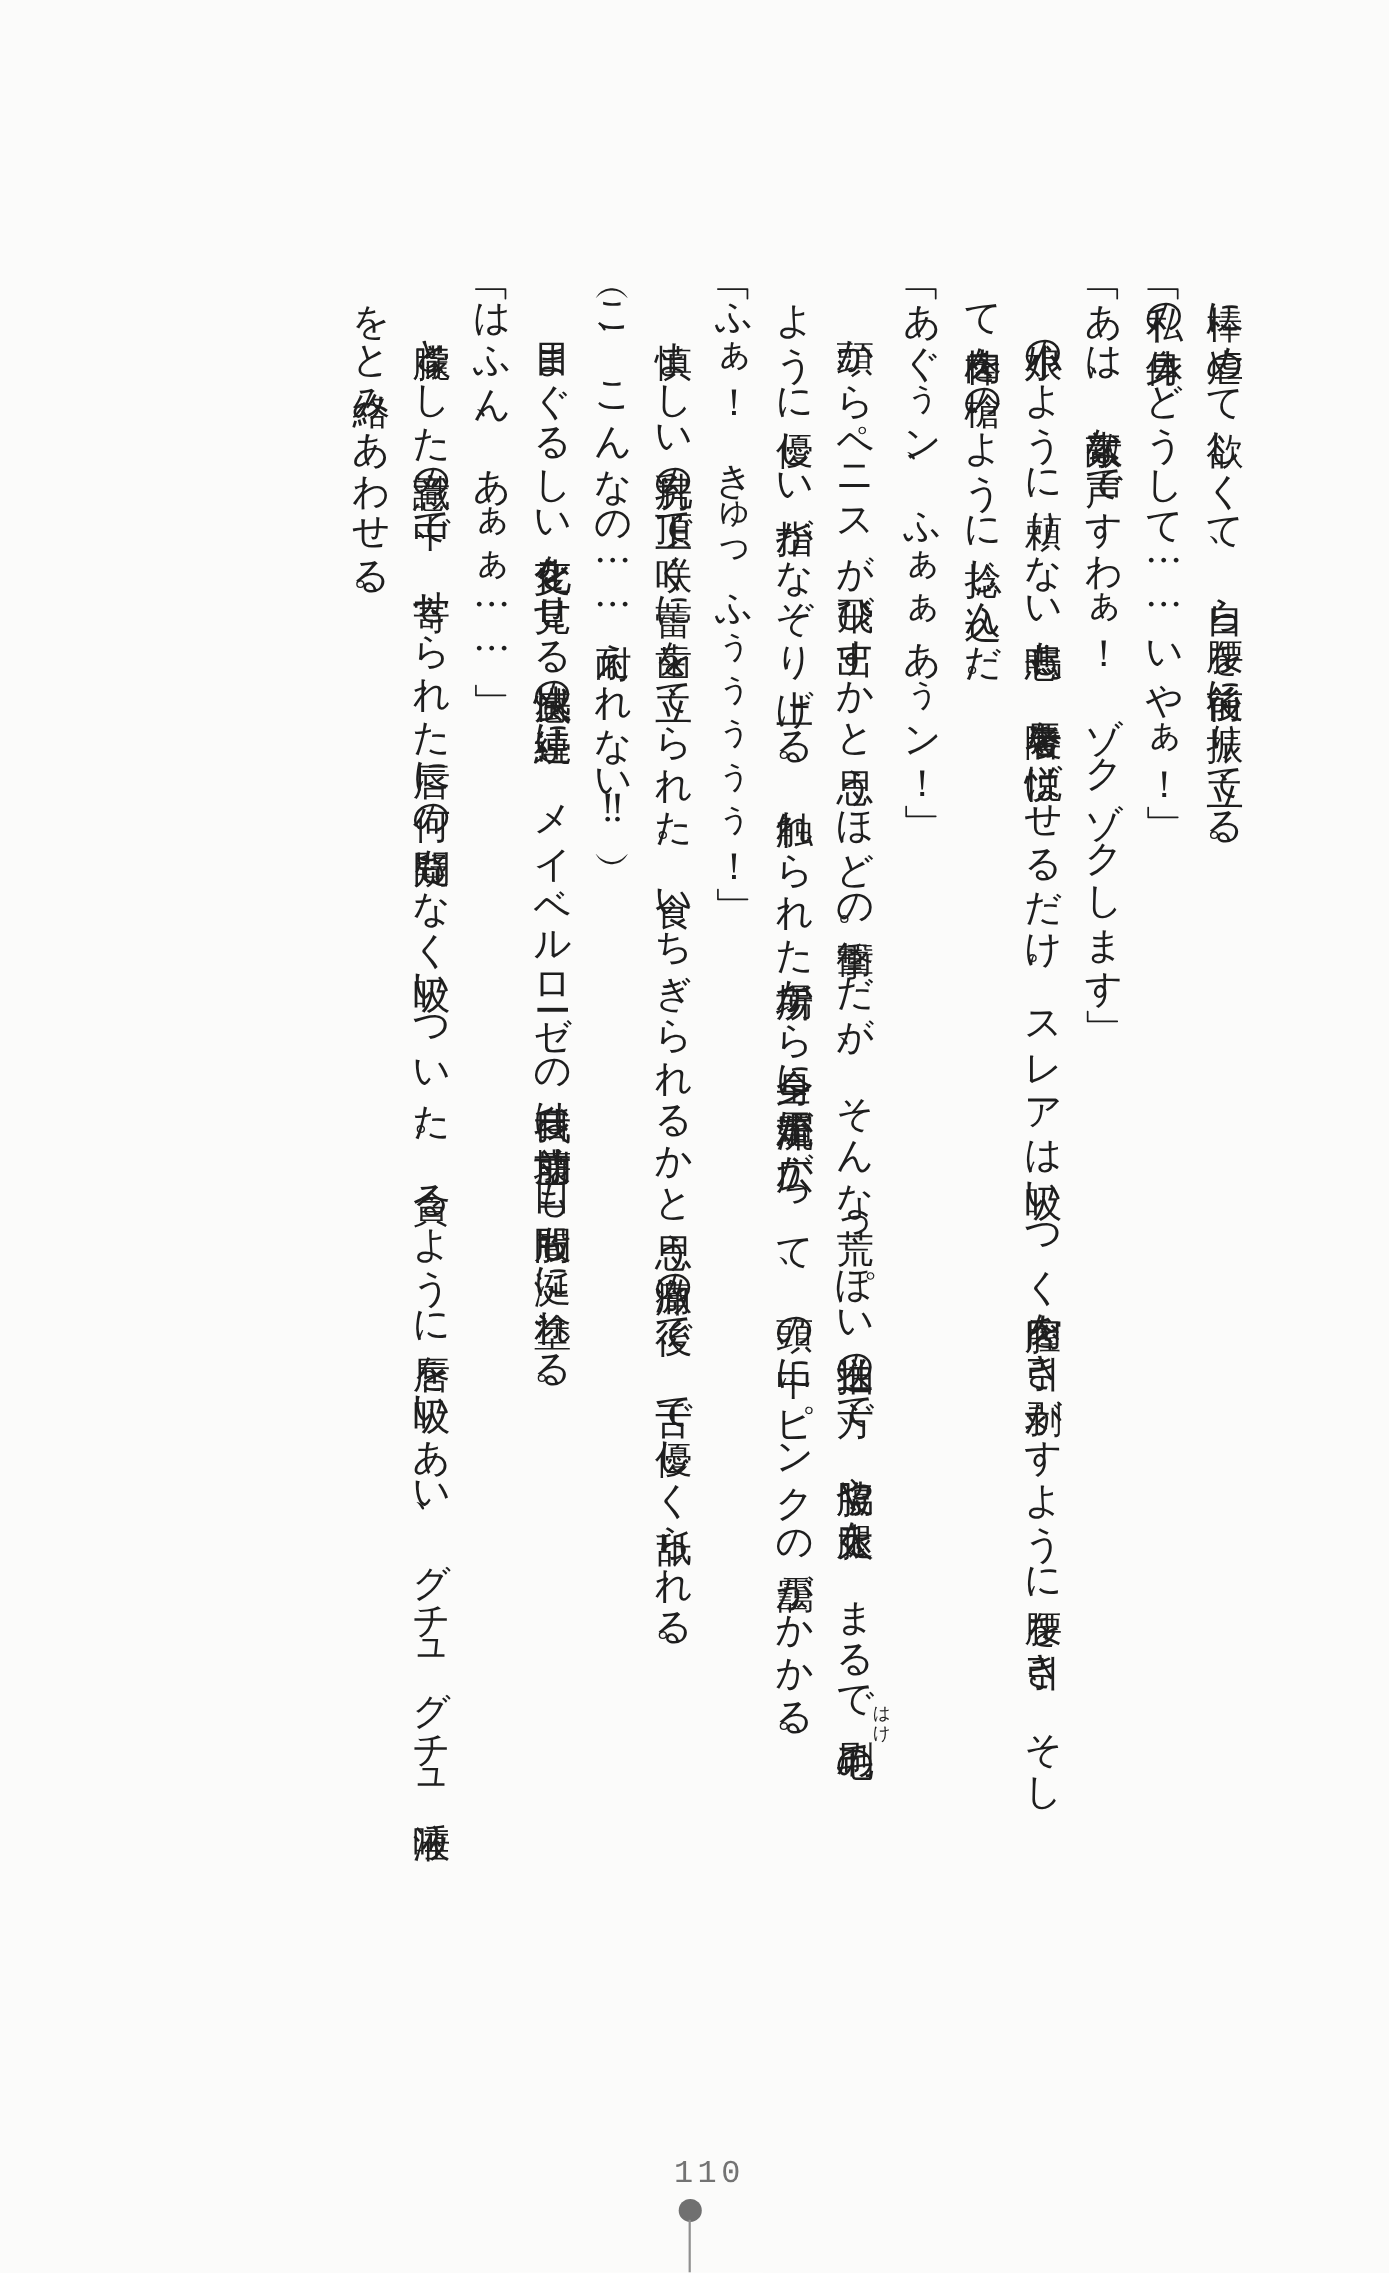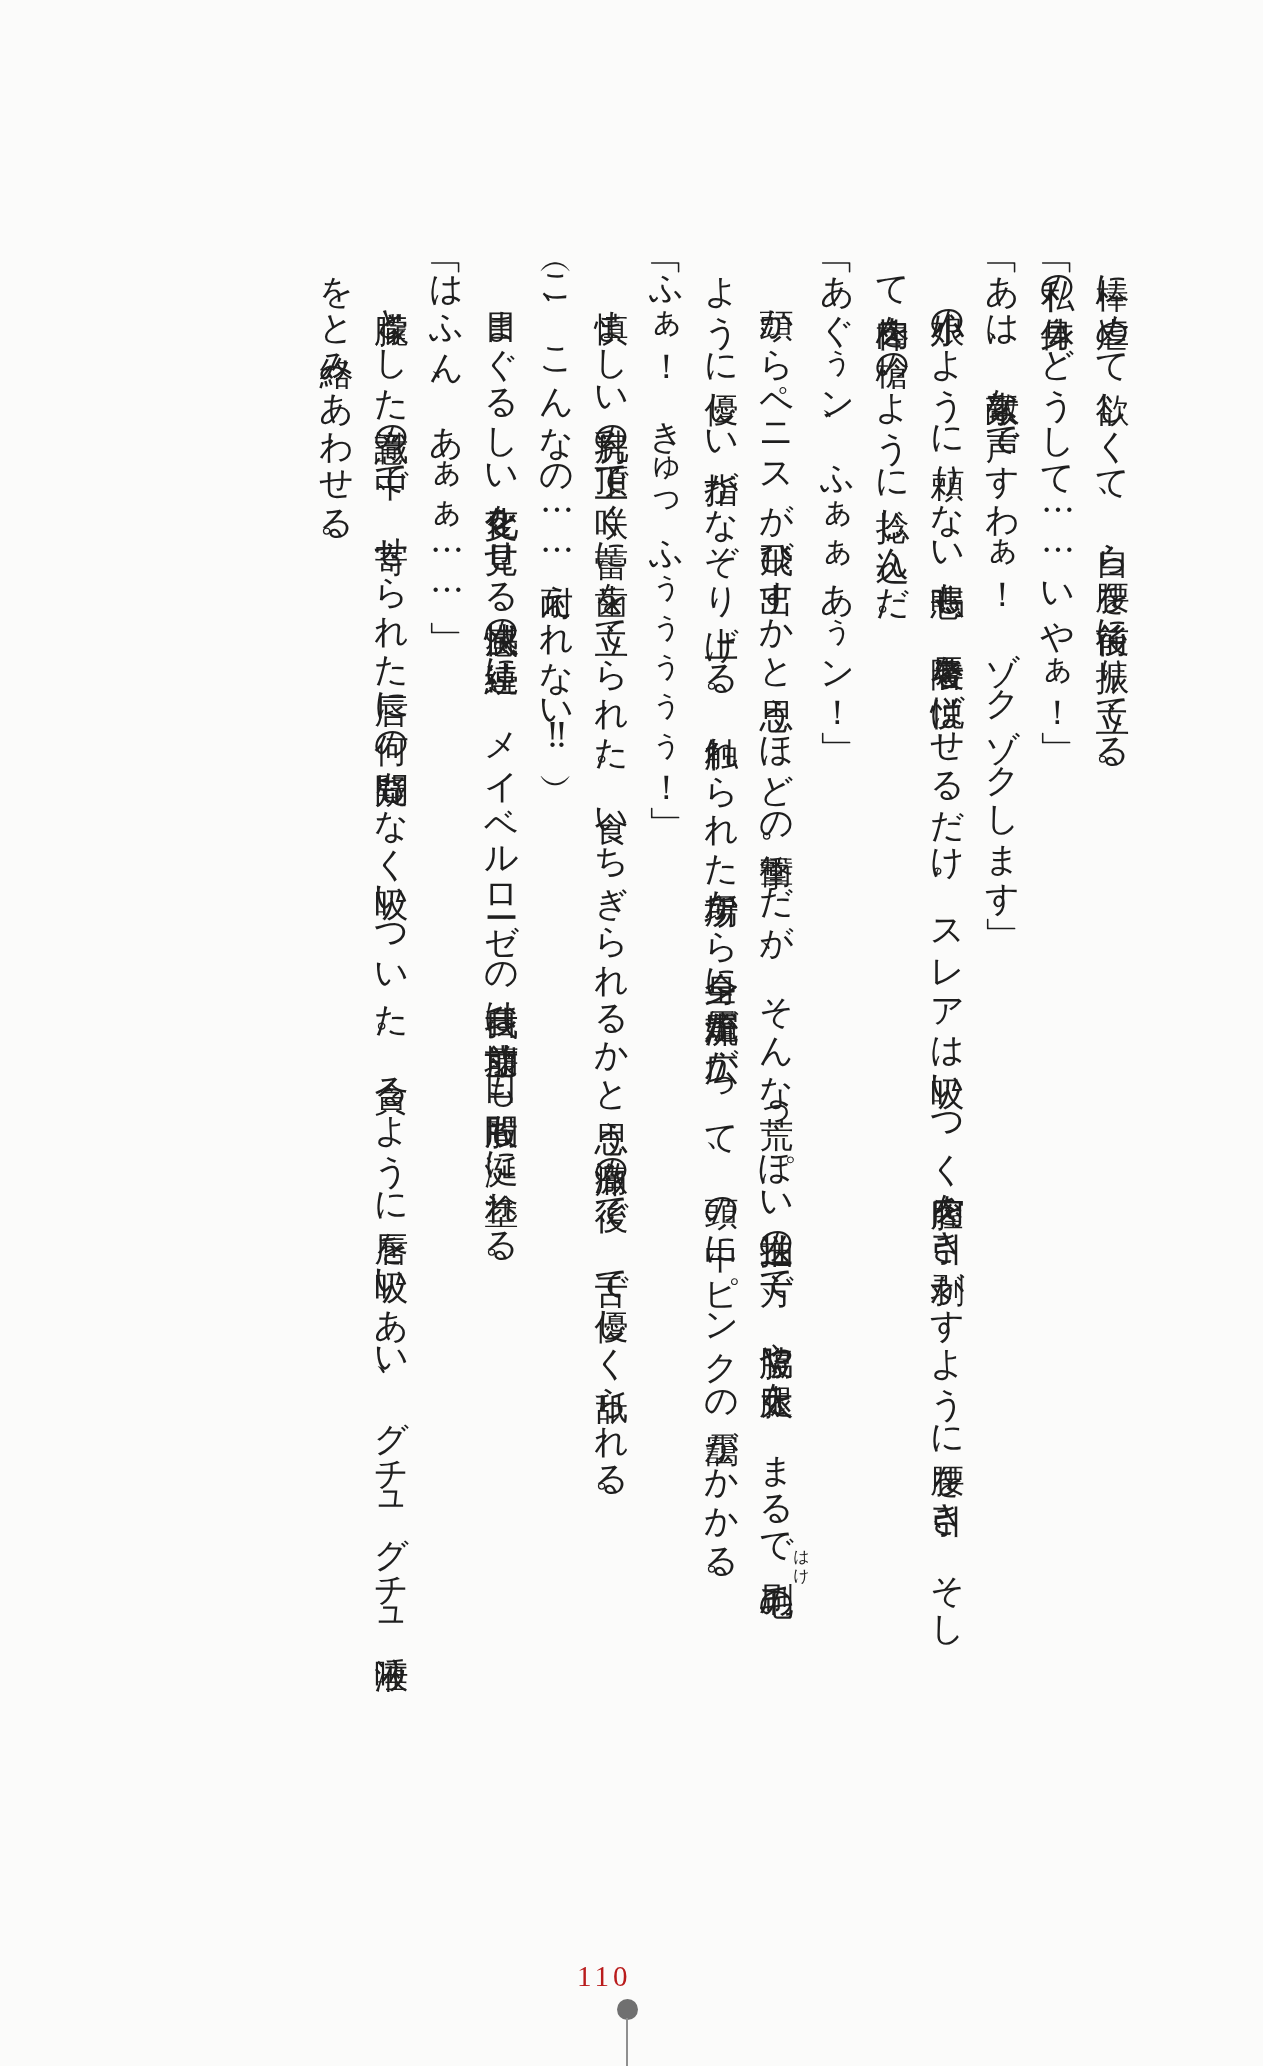--- a/index.html
+++ b/index.html
@@ -34,25 +34,25 @@
   ruby rt {
     font-size: 16px;
     letter-spacing: 0;
     color: #1e1e1e;
   }
   .page-number {
     position: absolute;
     left: 577px;
     top: 1960px;
     width: 100px;
-    text-align: left;
-    font-family: Liberation Serif, serif;
+    text-align: right;
+    font-family: Liberation Mono, monospace;
     font-size: 29px;
     letter-spacing: 4px;
-    color: #b91c1c;
+    color: #737373;
   }
   .footer-marker-dot {
     position: absolute;
     left: 617px;
     top: 1999px;
     width: 21px;
     height: 21px;
     border-radius: 50%;
     background: #707070;
   }

